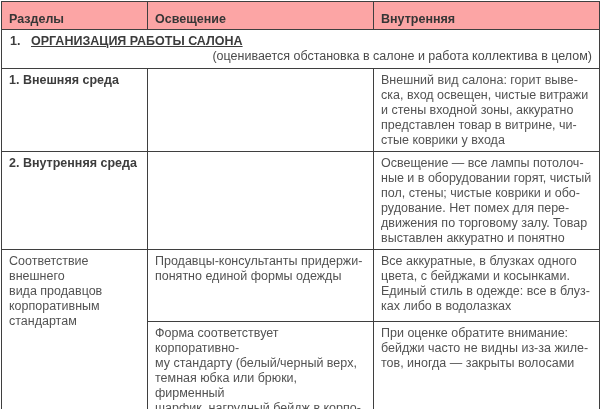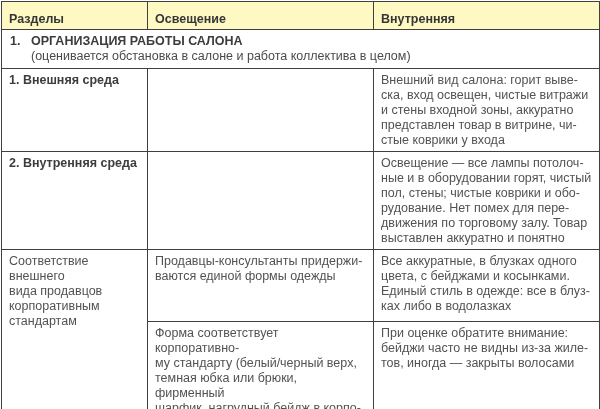--- a/index.html
+++ b/index.html
@@ -27,46 +27,47 @@
     border: 1px solid #3f3f3f;
     vertical-align: top;
     padding: 4px 7px 3px 7px;
     font-size: 12.5px;
     line-height: 15px;
     white-space: pre-line;
     overflow: hidden;
     box-sizing: border-box;
   }
   table.eval-table th {
-    background: #fef9c3;
+    background: #fca5a5;
     text-align: left;
     font-weight: bold;
     color: #363636;
     height: 28px;
     vertical-align: middle;
     padding-top: 9px;
     padding-bottom: 2px;
     white-space: nowrap;
   }
   tr.section-row td {
     height: 39px;
     color: #3c3c3c;
     white-space: normal;
     padding-left: 8px;
   }
-  .sec-line1 { font-weight: bold; }
+  .sec-line1 { font-weight: bold; text-decoration: underline; }
   .sec-num {
     display: inline-block;
     width: 21px;
     font-weight: bold;
   }
   .sec-sub {
     margin-left: 21px;
     font-weight: normal;
     color: #4a4a4a;
+    text-align: right;
   }
   td.cell-bold {
     font-weight: bold;
     color: #3d3d3d;
   }
   tr.row-1 td { height: 82px; }
   tr.row-2 td { height: 98px; }
   tr.row-3a td { height: 72px; }
   tr.row-3b td { height: 84px; }
 </style>
@@ -112,21 +113,21 @@
 рудование. Нет помех для пере-
 движения по торговому залу. Товар
 выставлен аккуратно и понятно</td>
       </tr>
       <tr class="row-3a">
         <td rowspan="2">Соответствие внешнего
 вида продавцов
 корпоративным
 стандартам</td>
         <td>Продавцы-консультанты придержи-
-ваются единой формы одежды</td>
+понятно единой формы одежды</td>
         <td>Все аккуратные, в блузках одного
 цвета, с бейджами и косынками.
 Единый стиль в одежде: все в блуз-
 ках либо в водолазках</td>
       </tr>
       <tr class="row-3b">
         <td>Форма соответствует корпоративно-
 му стандарту (белый/черный верх,
 темная юбка или брюки, фирменный
 шарфик, нагрудный бейдж в корпо-

